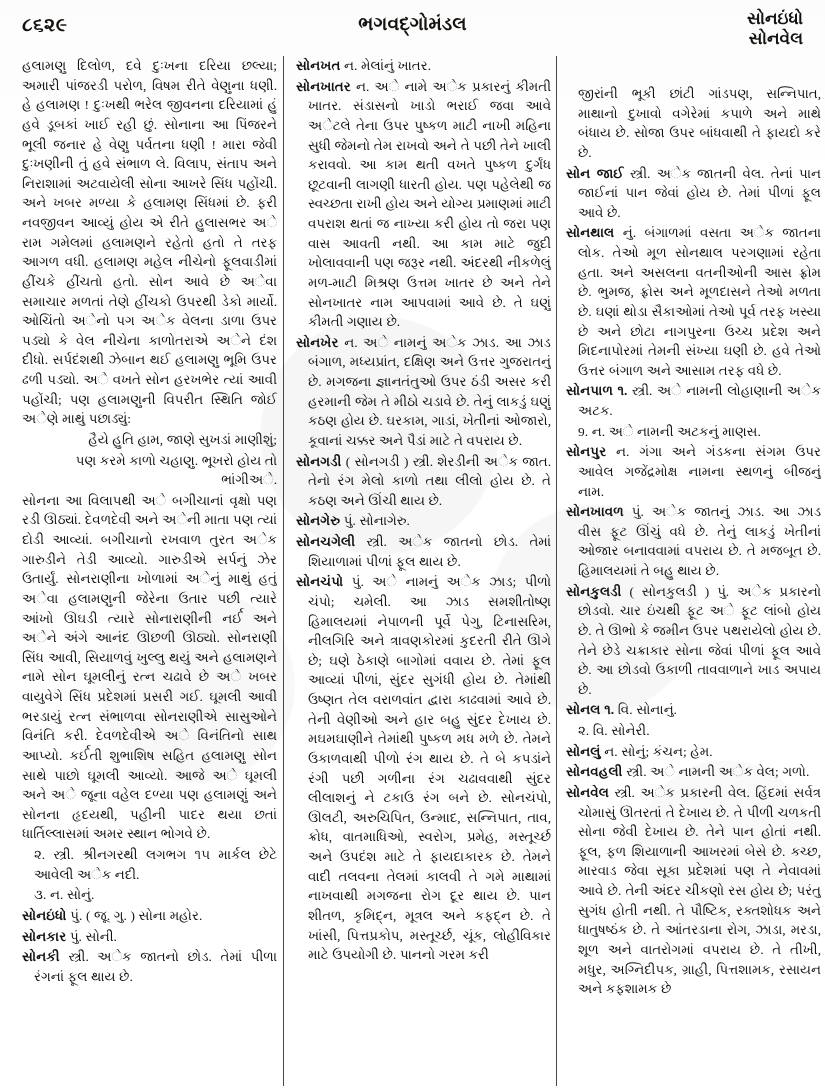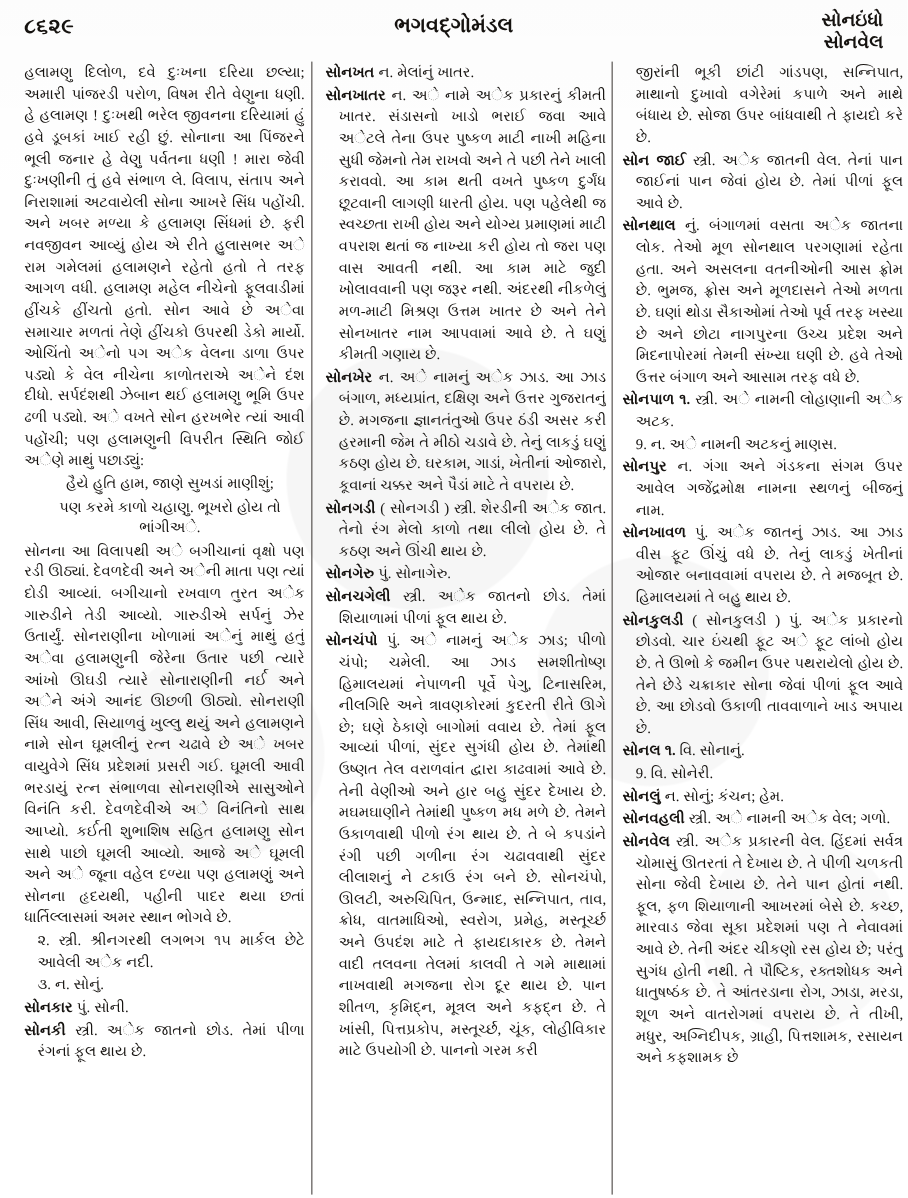--- a/index.html
+++ b/index.html
@@ -105,32 +105,32 @@
     font-size: 13.4px;
     line-height: 1.465;
     text-align: justify;
     text-justify: inter-word;
     margin: 0 0 1px 0;
     word-spacing: 0.3px;
   }
   .para.narrative { text-indent: 0; }
   .para.verse {
     padding-left: 10px;
-    text-align: center;
+    text-align: right;
     font-family: Liberation Serif, serif;
   }
   .para.hang {
     padding-left: 12px;
     text-indent: -12px;
   }
   .para.sense {
     padding-left: 12px;
     text-indent: 0;
   }
-  .para.runon { padding-left: 12px; text-indent: 0; }
+  .para.runon { padding-left: 12px; text-indent: 0; margin-top: 28px; }
 
   .headword {
     font-weight: bold;
     letter-spacing: 0.1px;
   }
   .pos {
     font-style: normal;
   }
   .sense-num { font-weight: bold; }
 </style>
@@ -152,20 +152,21 @@
 <div class="col-rule rule-b"></div>
 
 <div class="columns">
   <div class="col col-1">
       <p class="para narrative">હલામણુ દિલોળ, દવે દુઃખના દરિયા છલ્યા; અમારી પાંજરડી પરોળ, વિષમ રીતે વેણુના ધણી. હે હલામણ ! દુઃખથી ભરેલ જીવનના દરિયામાં હું હવે ડૂબકાં ખાઈ રહી છું. સોનાના આ પિંજરને ભૂલી જનાર હે વેણુ પર્વતના ધણી ! મારા જેવી દુઃખણીની તું હવે સંભાળ લે. વિલાપ, સંતાપ અને નિરાશામાં અટવાયેલી સોના આખરે સિંધ પહોંચી. અને ખબર મળ્યા કે હલામણ સિંધમાં છે. ફરી નવજીવન આવ્યું હોય એ રીતે હુલાસભર અે રામ ગમેલમાં હલામણને રહેતો હતો તે તરફ આગળ વધી. હલામણ મહેલ નીચેનો ફૂલવાડીમાં હીંચકે હીંચતો હતો. સોન આવે છે અેવા સમાચાર મળતાં તેણે હીંચકો ઉપરથી ડેકો માર્યો. ઓચિંતો અેનો પગ અેક વેલના ડાળા ઉપર પડ્યો કે વેલ નીચેના કાળોતરાએ અેને દંશ દીધો. સર્પદંશથી ઝેબાન થઈ હલામણુ ભૂમિ ઉપર ઢળી પડ્યો. અે વખતે સોન હરખભેર ત્યાં આવી પહોંચી; પણ હલામણુની વિપરીત સ્થિતિ જોઈ અેણે માથું પછાડ્યું:</p>
       <p class="para verse">હૈયે હુતિ હામ, જાણે સુખડાં માણીશું;</p>
       <p class="para verse">પણ કરમે કાળો ચહાણુ. ભૂખરો હોય તો ભાંગીઅે.</p>
       <p class="para narrative">સોનના આ વિલાપથી અે બગીચાનાં વૃક્ષો પણ રડી ઊઠ્યાં. દેવળદેવી અને અેની માતા પણ ત્યાં દોડી આવ્યાં. બગીચાનો રખવાળ તુરત અેક ગારુડીને તેડી આવ્યો. ગારુડીએ સર્પનું ઝેર ઉતાર્યું. સોનરાણીના ખોળામાં અેનું માથું હતું અેવા હલામણુની જેરેના ઉતાર પછી ત્યારે આંખો ઊઘડી ત્યારે સોનારાણીની નર્ઈ અને અેને અંગે આનંદ ઊછળી ઊઠ્યો. સોનરાણી સિંધ આવી, સિયાળવું ખુલ્લુ થયું અને હલામણને નામે સોન ઘૂમલીનું રત્ન ચઢાવે છે અે ખબર વાયુવેગે સિંધ પ્રદેશમાં પ્રસરી ગઈ. ઘૂમલી આવી ભરડાયું રત્ન સંભાળવા સોનરાણીએ સાસુઓને વિનંતિ કરી. દેવળદેવીએ અે વિનંતિનો સાથ આપ્યો. કર્ઈતી શુભાશિષ સહિત હલામણુ સોન સાથે પાછો ઘૂમલી આવ્યો. આજે અે ઘૂમલી અને અે જૂના વહેલ દળ્યા પણ હલામણું અને સોનના હૃદયથી, પહીની પાદર થયા છતાં ધાર્તિલ્લાસમાં અમર સ્થાન ભોગવે છે.</p>
       <p class="para sense">૨. સ્ત્રી. શ્રીનગરથી લગભગ ૧૫ માર્કલ છેટે આવેલી અેક નદી.</p>
       <p class="para sense">૩. ન. સોનું.</p>
+      <p class="para hang"><span class="headword">સોનઇંધો</span><span class="pos"> પું.</span><span> ( જૂ. ગુ. ) સોના મહોર.</span></p>
       <p class="para hang"><span class="headword">સોનકાર</span><span class="pos"> પું.</span><span> સોની.</span></p>
       <p class="para hang"><span class="headword">સોનકી</span><span class="pos"> સ્ત્રી.</span><span> અેક જાતનો છોડ. તેમાં પીળા રંગનાં ફૂલ થાય છે.</span></p>
     </div>
   <div class="col col-2">
       <p class="para hang"><span class="headword">સોનખત</span><span class="pos"> ન.</span><span> મેલાંનું ખાતર.</span></p>
       <p class="para hang"><span class="headword">સોનખાતર</span><span class="pos"> ન.</span><span> અે નામે અેક પ્રકારનું કીમતી ખાતર. સંડાસનો ખાડો ભરાઈ જવા આવે અેટલે તેના ઉપર પુષ્કળ માટી નાખી મહિના સુધી જેમનો તેમ રાખવો અને તે પછી તેને ખાલી કરાવવો. આ કામ થતી વખતે પુષ્કળ દુર્ગંધ છૂટવાની લાગણી ધારતી હોય. પણ પહેલેથી જ સ્વચ્છતા રાખી હોય અને યોગ્ય પ્રમાણમાં માટી વપરાશ થતાં જ નાખ્યા કરી હોય તો જરા પણ વાસ આવતી નથી. આ કામ માટે જુદી ખોલાવવાની પણ જરૂર નથી. અંદરથી નીકળેલું મળ-માટી મિશ્રણ ઉત્તમ ખાતર છે અને તેને સોનખાતર નામ આપવામાં આવે છે. તે ઘણું કીમતી ગણાય છે.</span></p>
       <p class="para hang"><span class="headword">સોનખેર</span><span class="pos"> ન.</span><span> અે નામનું અેક ઝાડ. આ ઝાડ બંગાળ, મધ્યપ્રાંત, દક્ષિણ અને ઉત્તર ગુજરાતનું છે. મગજના જ્ઞાનતંતુઓ ઉપર ઠંડી અસર કરી હરમાની જેમ તે મીઠો ચડાવે છે. તેનું લાકડું ઘણું કઠણ હોય છે. ઘરકામ, ગાડાં, ખેતીનાં ઓજારો, કૂવાનાં ચક્કર અને પૈડાં માટે તે વપરાય છે.</span></p>
       <p class="para hang"><span class="headword">સોનગડી</span><span> ( સોનગડી )</span><span class="pos"> સ્ત્રી.</span><span> શેરડીની અેક જાત. તેનો રંગ મેલો કાળો તથા લીલો હોય છે. તે કઠણ અને ઊંચી થાય છે.</span></p>
       <p class="para hang"><span class="headword">સોનગેરુ</span><span class="pos"> પું.</span><span> સોનાગેરુ.</span></p>
       <p class="para hang"><span class="headword">સોનચગેલી</span><span class="pos"> સ્ત્રી.</span><span> અેક જાતનો છોડ. તેમાં શિયાળામાં પીળાં ફૂલ થાય છે.</span></p>
@@ -174,18 +175,18 @@
   <div class="col col-3">
       <p class="para runon">જીરાંની ભૂકી છાંટી ગાંડપણ, સન્નિપાત, માથાનો દુખાવો વગેરેમાં કપાળે અને માથે બંધાય છે. સોજા ઉપર બાંધવાથી તે ફાયદો કરે છે.</p>
       <p class="para hang"><span class="headword">સોન જાઈ</span><span class="pos"> સ્ત્રી.</span><span> અેક જાતની વેલ. તેનાં પાન જાઈનાં પાન જેવાં હોય છે. તેમાં પીળાં ફૂલ આવે છે.</span></p>
       <p class="para hang"><span class="headword">સોનથાલ</span><span class="pos"> નું.</span><span> બંગાળમાં વસતા અેક જાતના લોક. તેઓ મૂળ સોનથાલ પરગણામાં રહેતા હતા. અને અસલના વતનીઓની આસ ફ્રોમ છે. ભુમજ, ફ્રોસ અને મૂળદાસને તેઓ મળતા છે. ઘણાં થોડા સૈકાઓમાં તેઓ પૂર્વ તરફ ખસ્યા છે અને છોટા નાગપુરના ઉચ્ચ પ્રદેશ અને મિદનાપોરમાં તેમની સંખ્યા ઘણી છે. હવે તેઓ ઉત્તર બંગાળ અને આસામ તરફ વધે છે.</span></p>
       <p class="para hang"><span class="headword">સોનપાળ</span><span class="sense-num"> ૧.</span><span class="pos"> સ્ત્રી.</span><span> અે નામની લોહાણાની અેક અટક.</span></p>
       <p class="para sense">9. ન. અે નામની અટકનું માણસ.</p>
       <p class="para hang"><span class="headword">સોનપુર</span><span class="pos"> ન.</span><span> ગંગા અને ગંડકના સંગમ ઉપર આવેલ ગજેંદ્રમોક્ષ નામના સ્થળનું બીજનું નામ.</span></p>
       <p class="para hang"><span class="headword">સોનખાવળ</span><span class="pos"> પું.</span><span> અેક જાતનું ઝાડ. આ ઝાડ વીસ ફૂટ ઊંચું વધે છે. તેનું લાકડું ખેતીનાં ઓજાર બનાવવામાં વપરાય છે. તે મજબૂત છે. હિમાલયમાં તે બહુ થાય છે.</span></p>
       <p class="para hang"><span class="headword">સોનકુલડી</span><span> ( સોનકુલડી )</span><span class="pos"> પું.</span><span> અેક પ્રકારનો છોડવો. ચાર ઇંચથી ફૂટ અે ફૂટ લાંબો હોય છે. તે ઊભો કે જમીન ઉપર પથરાયેલો હોય છે. તેને છેડે ચક્રાકાર સોના જેવાં પીળાં ફૂલ આવે છે. આ છોડવો ઉકાળી તાવવાળાને ખાડ અપાય છે.</span></p>
       <p class="para hang"><span class="headword">સોનલ</span><span class="sense-num"> ૧.</span><span class="pos"> વિ.</span><span> સોનાનું.</span></p>
-      <p class="para sense">9. વિ. સોનેરી.</p>
+      <p class="para sense">૨. વિ. સોનેરી.</p>
       <p class="para hang"><span class="headword">સોનલું</span><span class="pos"> ન.</span><span> સોનું; કંચન; હેમ.</span></p>
       <p class="para hang"><span class="headword">સોનવહલી</span><span class="pos"> સ્ત્રી.</span><span> અે નામની અેક વેલ; ગળો.</span></p>
       <p class="para hang"><span class="headword">સોનવેલ</span><span class="pos"> સ્ત્રી.</span><span> અેક પ્રકારની વેલ. હિંદમાં સર્વત્ર ચોમાસું ઊતરતાં તે દેખાય છે. તે પીળી ચળકતી સોના જેવી દેખાય છે. તેને પાન હોતાં નથી. ફૂલ, ફળ શિયાળાની આખરમાં બેસે છે. કચ્છ, મારવાડ જેવા સૂકા પ્રદેશમાં પણ તે નેવાવમાં આવે છે. તેની અંદર ચીકણો રસ હોય છે; પરંતુ સુગંધ હોતી નથી. તે પૌષ્ટિક, રક્તશોધક અને ધાતુષષ્ઠંક છે. તે આંતરડાના રોગ, ઝાડા, મરડા, શૂળ અને વાતરોગમાં વપરાય છે. તે તીખી, મધુર, અગ્નિદીપક, ગ્રાહી, પિત્તશામક, રસાયન અને કફશામક છે</span></p>
     </div>
 </div>
 
 </body></html>

